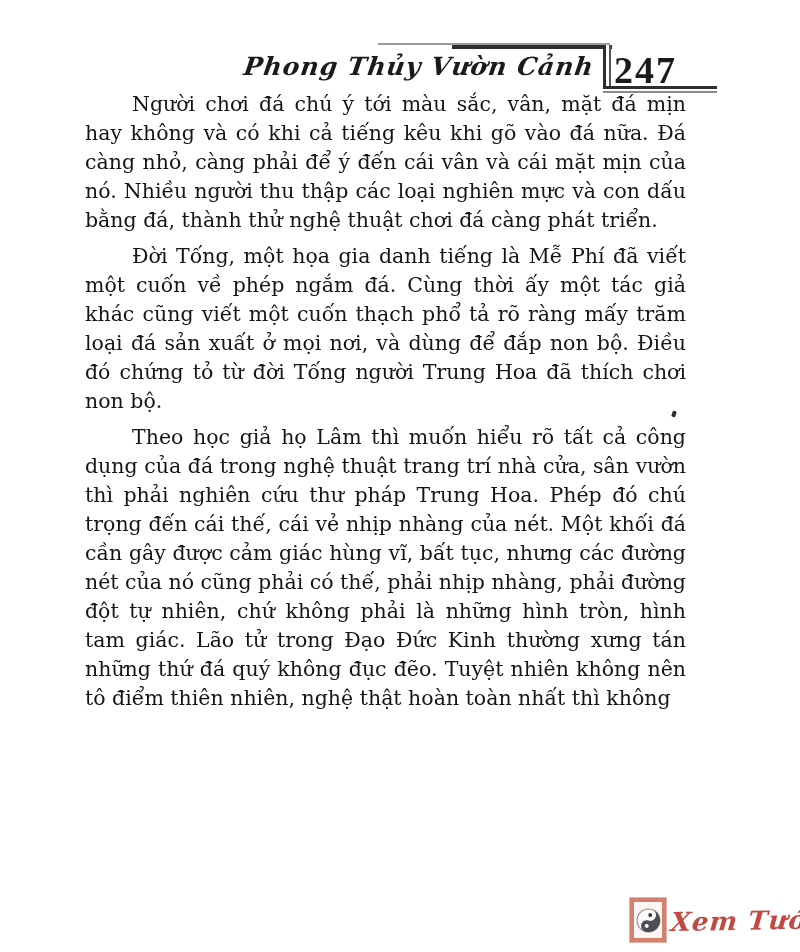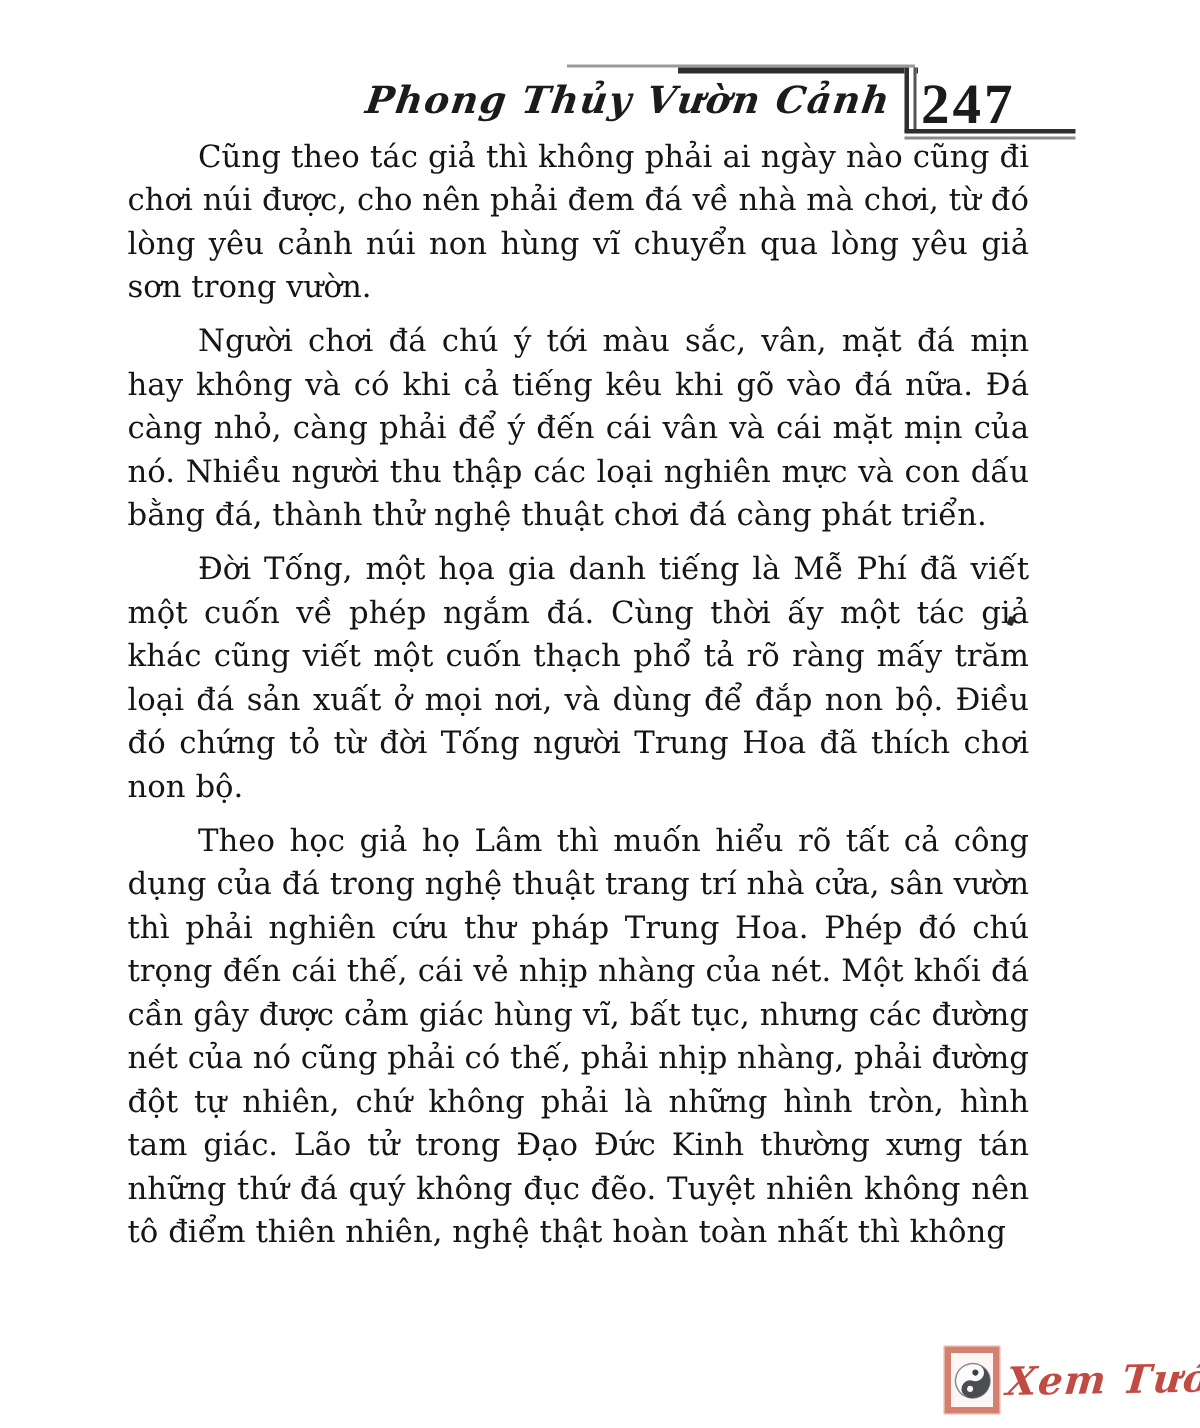--- a/index.html
+++ b/index.html
@@ -131,21 +131,20 @@
 
   <div class="rule-light"></div>
   <div class="rule-dark"></div>
   <div class="rule-vert"></div>
   <div class="rule-under"></div>
 
   <div class="header-title">Phong Thủy Vườn Cảnh</div>
   <div class="page-number">247</div>
 
   <div class="body-text">
-    <p>Cũng theo tác giả thì  không phải ai ngày nào cũng đi chơi núi được, cho nên phải đem đá về nhà mà chơi, từ đó lòng yêu cảnh núi non hùng vĩ chuyển qua lòng yêu giả sơn trong vườn.</p>
     <p>Người chơi đá chú ý tới màu sắc, vân, mặt đá mịn hay không và có khi cả tiếng kêu khi gõ vào đá nữa. Đá càng nhỏ, càng phải để ý đến cái vân và cái mặt mịn của nó. Nhiều người thu thập các loại nghiên mực và con dấu bằng đá, thành thử nghệ thuật chơi đá càng phát triển.</p>
     <p>Đời Tống, một họa gia danh tiếng là Mễ Phí  đã viết một cuốn về phép ngắm đá. Cùng thời ấy một tác giả khác cũng viết một cuốn thạch phổ tả rõ ràng mấy trăm loại đá sản xuất ở mọi nơi, và dùng để đắp non bộ. Điều đó chứng tỏ từ đời Tống người Trung Hoa đã thích chơi non bộ.</p>
     <p>Theo học giả họ Lâm thì  muốn hiểu rõ tất cả công dụng của đá trong nghệ thuật trang trí nhà cửa, sân vườn thì phải nghiên cứu thư pháp Trung Hoa. Phép đó chú trọng đến cái thế, cái vẻ nhịp nhàng của nét. Một khối đá cần gây được cảm giác hùng vĩ, bất tục, nhưng các đường nét của nó cũng phải có thế, phải nhịp nhàng, phải đường đột tự nhiên, chứ không phải là những hình tròn, hình tam giác. Lão tử trong Đạo Đức Kinh thường xưng tán những thứ đá quý không đục đẽo. Tuyệt nhiên không nên tô điểm thiên nhiên, nghệ thật hoàn toàn nhất thì không</p>
   </div>
 
   <div class="ink-speck"></div>
 
   <div class="watermark">
     <span class="yinyang-frame" style="border-color: rgb(212, 128, 110);">
       <svg width="25" height="25" viewBox="0 0 100 100" style="transform: rotate(18deg);">

